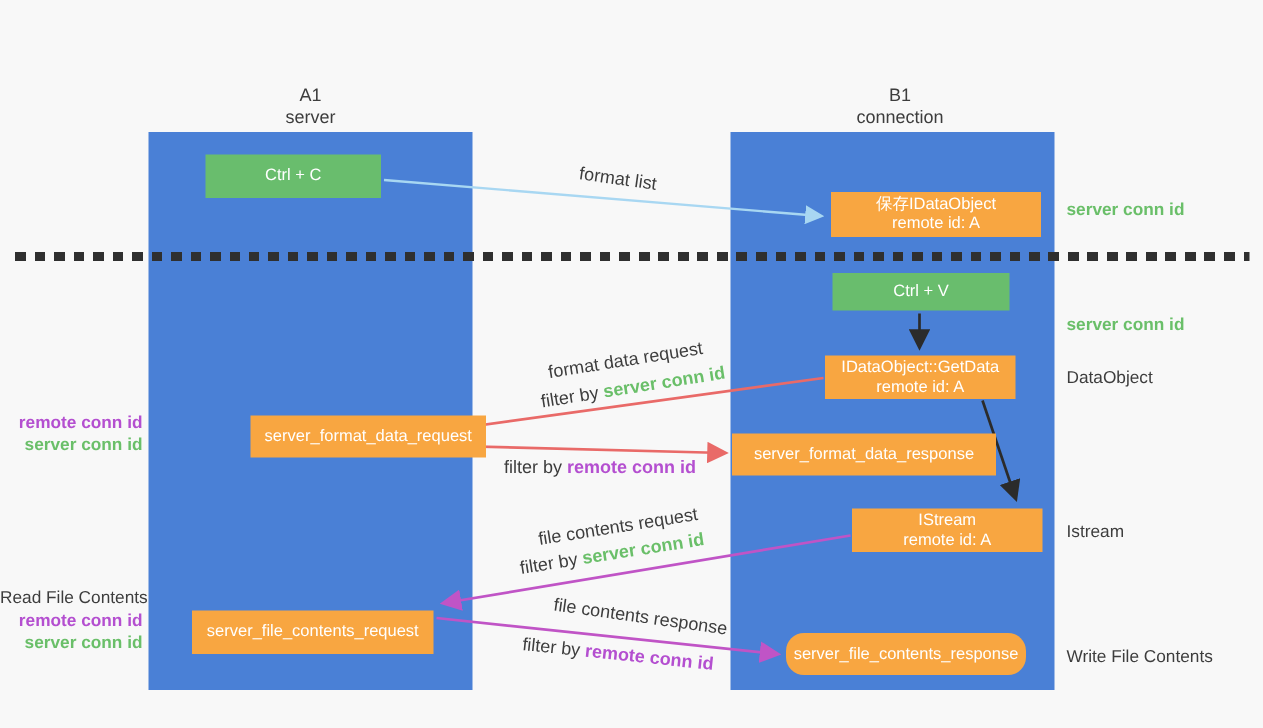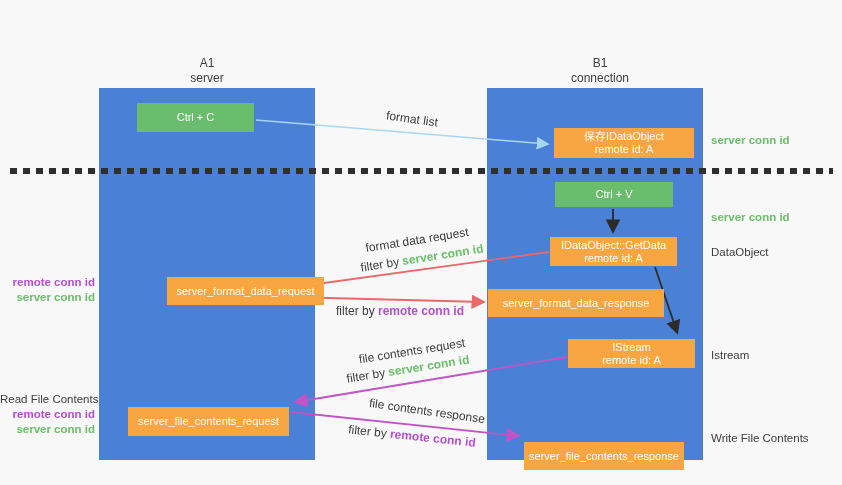--- a/index.html
+++ b/index.html
@@ -126,21 +126,21 @@
 
   <div class="node orange" style="left:568px;top:339px;width:127px;height:29px;">
     <span>IStream</span>
     <span>remote id: A</span>
   </div>
 
   <div class="node orange" style="left:128px;top:393px;width:161px;height:29px;margin-top:14px;">
     <span>server_file_contents_request</span>
   </div>
 
-  <div class="node orange" style="left:524px;top:442px;width:160px;height:28px;">
+  <div class="node orange" style="left:524px;top:422px;width:160px;height:28px;border-radius:12px;">
     <span>server_file_contents_response</span>
   </div>
 
   <div class="side-label green-text" style="left:711px;top:133px;">server conn id</div>
   <div class="side-label green-text" style="left:711px;top:210px;">server conn id</div>
   <div class="side-label" style="left:711px;top:245px;">DataObject</div>
   <div class="side-label" style="left:711px;top:348px;">Istream</div>
   <div class="side-label" style="left:711px;top:431px;">Write File Contents</div>
 
   <div class="side-group" style="left:0px;top:275px;">

